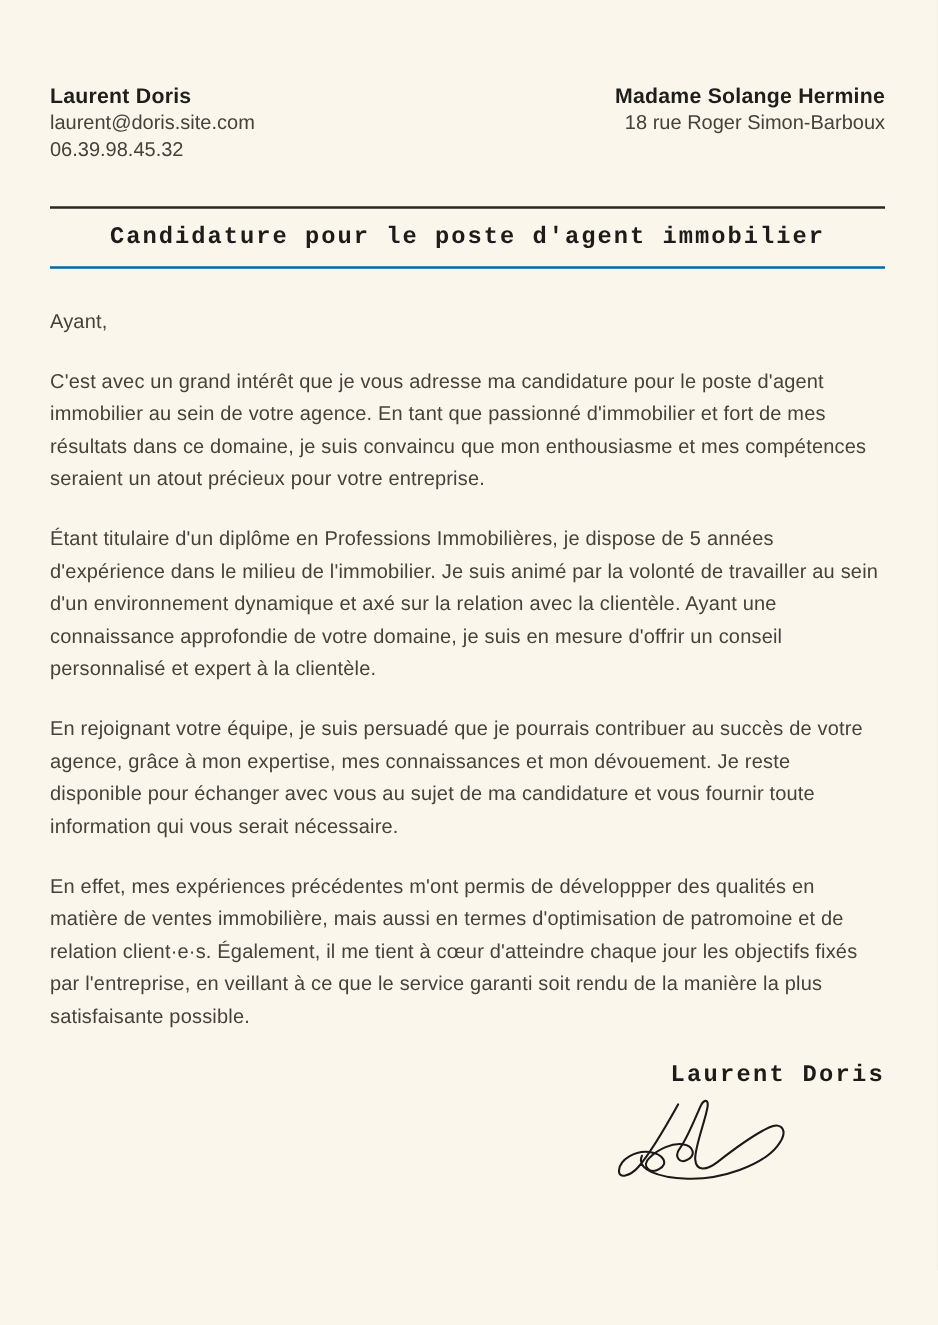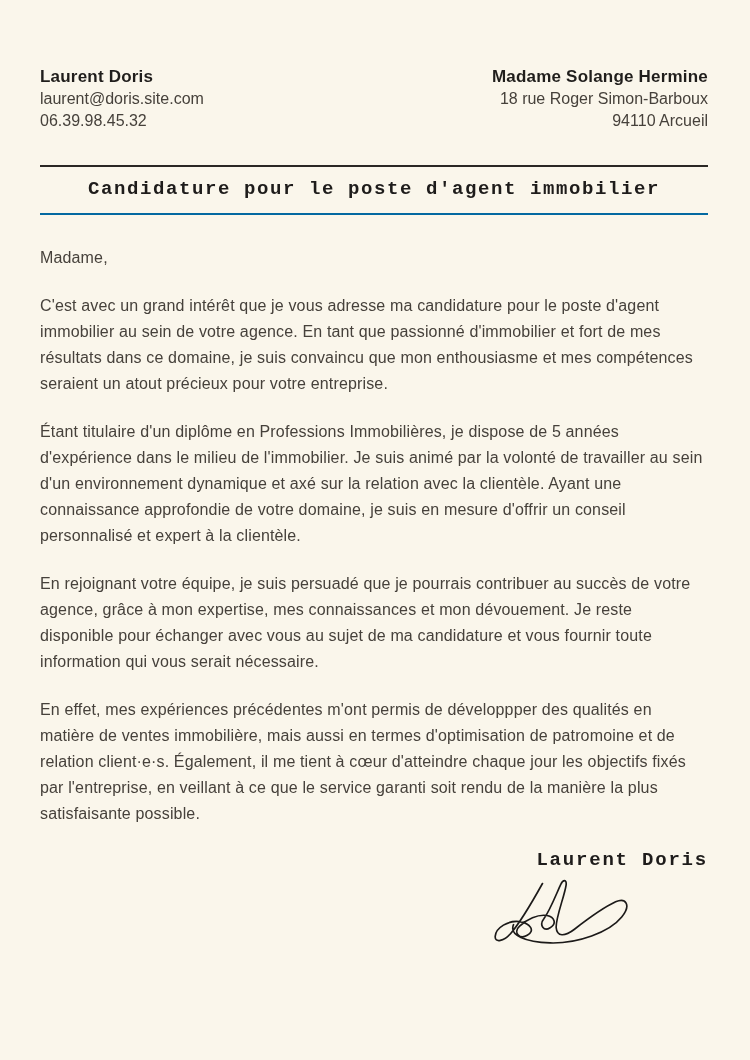--- a/index.html
+++ b/index.html
@@ -87,30 +87,29 @@
 
   <header class="letter-header">
     <div class="sender-block">
       <div class="hdr-name">Laurent Doris</div>
       <div class="hdr-line">laurent@doris.site.com</div>
       <div class="hdr-line">06.39.98.45.32</div>
     </div>
     <div class="recipient-block">
       <div class="hdr-name">Madame Solange Hermine</div>
       <div class="hdr-line">18 rue Roger Simon-Barboux</div>
-      <div class="hdr-line">94110 Arcueil</div>
     </div>
   </header>
 
   <div class="title-band">
     <h1 class="letter-title">Candidature pour le poste d'agent immobilier</h1>
   </div>
 
   <main class="letter-body">
-    <p class="salutation">Madame,</p>
+    <p class="salutation">Ayant,</p>
     <p>C'est avec un grand intérêt que je vous adresse ma candidature pour le poste d'agent immobilier au sein de votre agence. En tant que passionné d'immobilier et fort de mes résultats dans ce domaine, je suis convaincu que mon enthousiasme et mes compétences seraient un atout précieux pour votre entreprise.</p>
     <p>Étant titulaire d'un diplôme en Professions Immobilières, je dispose de 5 années d'expérience dans le milieu de l'immobilier. Je suis animé par la volonté de travailler au sein d'un environnement dynamique et axé sur la relation avec la clientèle. Ayant une connaissance approfondie de votre domaine, je suis en mesure d'offrir un conseil personnalisé et expert à la clientèle.</p>
     <p>En rejoignant votre équipe, je suis persuadé que je pourrais contribuer au succès de votre agence, grâce à mon expertise, mes connaissances et mon dévouement. Je reste disponible pour échanger avec vous au sujet de ma candidature et vous fournir toute information qui vous serait nécessaire.</p>
     <p>En effet, mes expériences précédentes m'ont permis de développper des qualités en matière de ventes immobilière, mais aussi en termes d'optimisation de patromoine et de relation client·e·s. Également, il me tient à cœur d'atteindre chaque jour les objectifs fixés par l'entreprise, en veillant à ce que le service garanti soit rendu de la manière la plus satisfaisante possible.</p>
   </main>
 
   <div class="signature-block">
     <div class="signature-name">Laurent Doris</div>
     <svg class="signature-svg" width="160" height="78" viewBox="0 0 210 100" fill="none" xmlns="http://www.w3.org/2000/svg">
       <path d="M82 10 C72 28 52 62 40 76 C32 85 19 89 20 79 C21 68 37 58 52 60 C66 62 73 72 62 78 C52 84 43 74 52 66 C61 57 76 50 88 52 C98 54 101 63 92 68 C84 73 77 65 84 56 C92 45 100 24 106 11 C109 5 114 4 113 12 C111 26 99 56 100 68 C101 80 111 80 124 70 C142 56 165 40 178 34 C191 28 199 38 186 54 C170 74 128 89 92 88 C60 87 38 78 44 64" stroke="#1c1a19" stroke-width="2.2" stroke-linecap="round" stroke-linejoin="round"></path>

